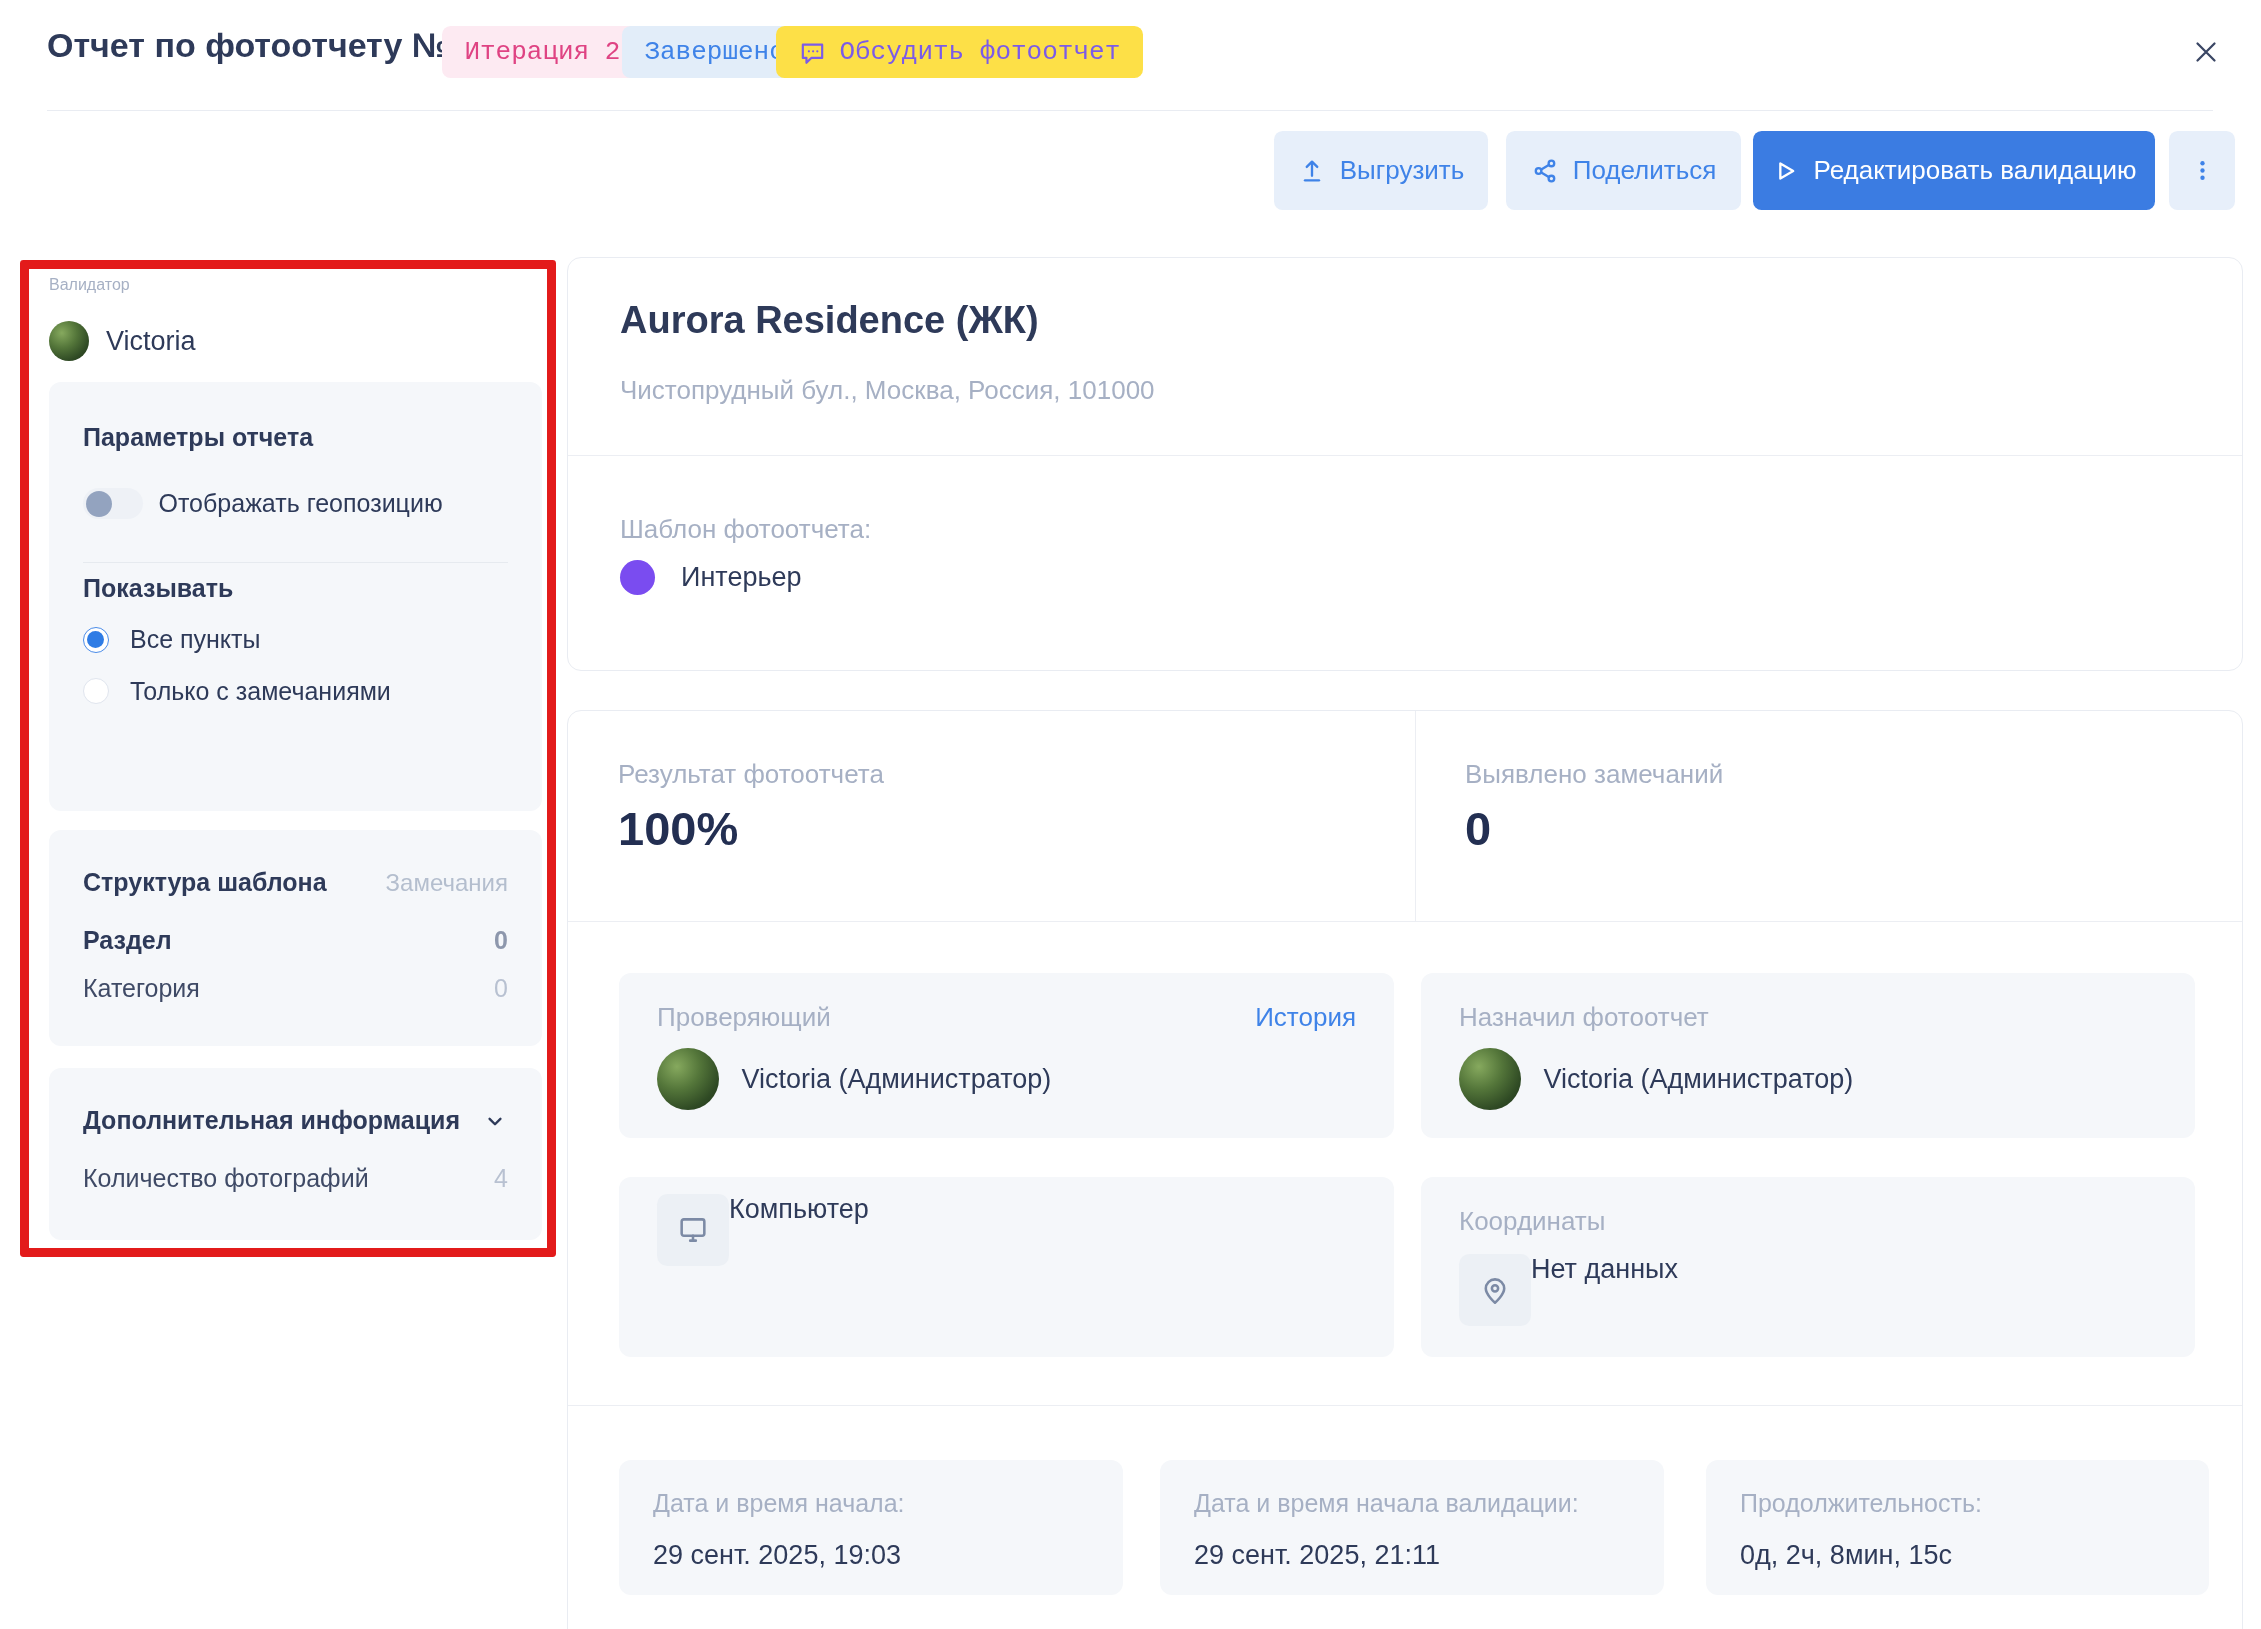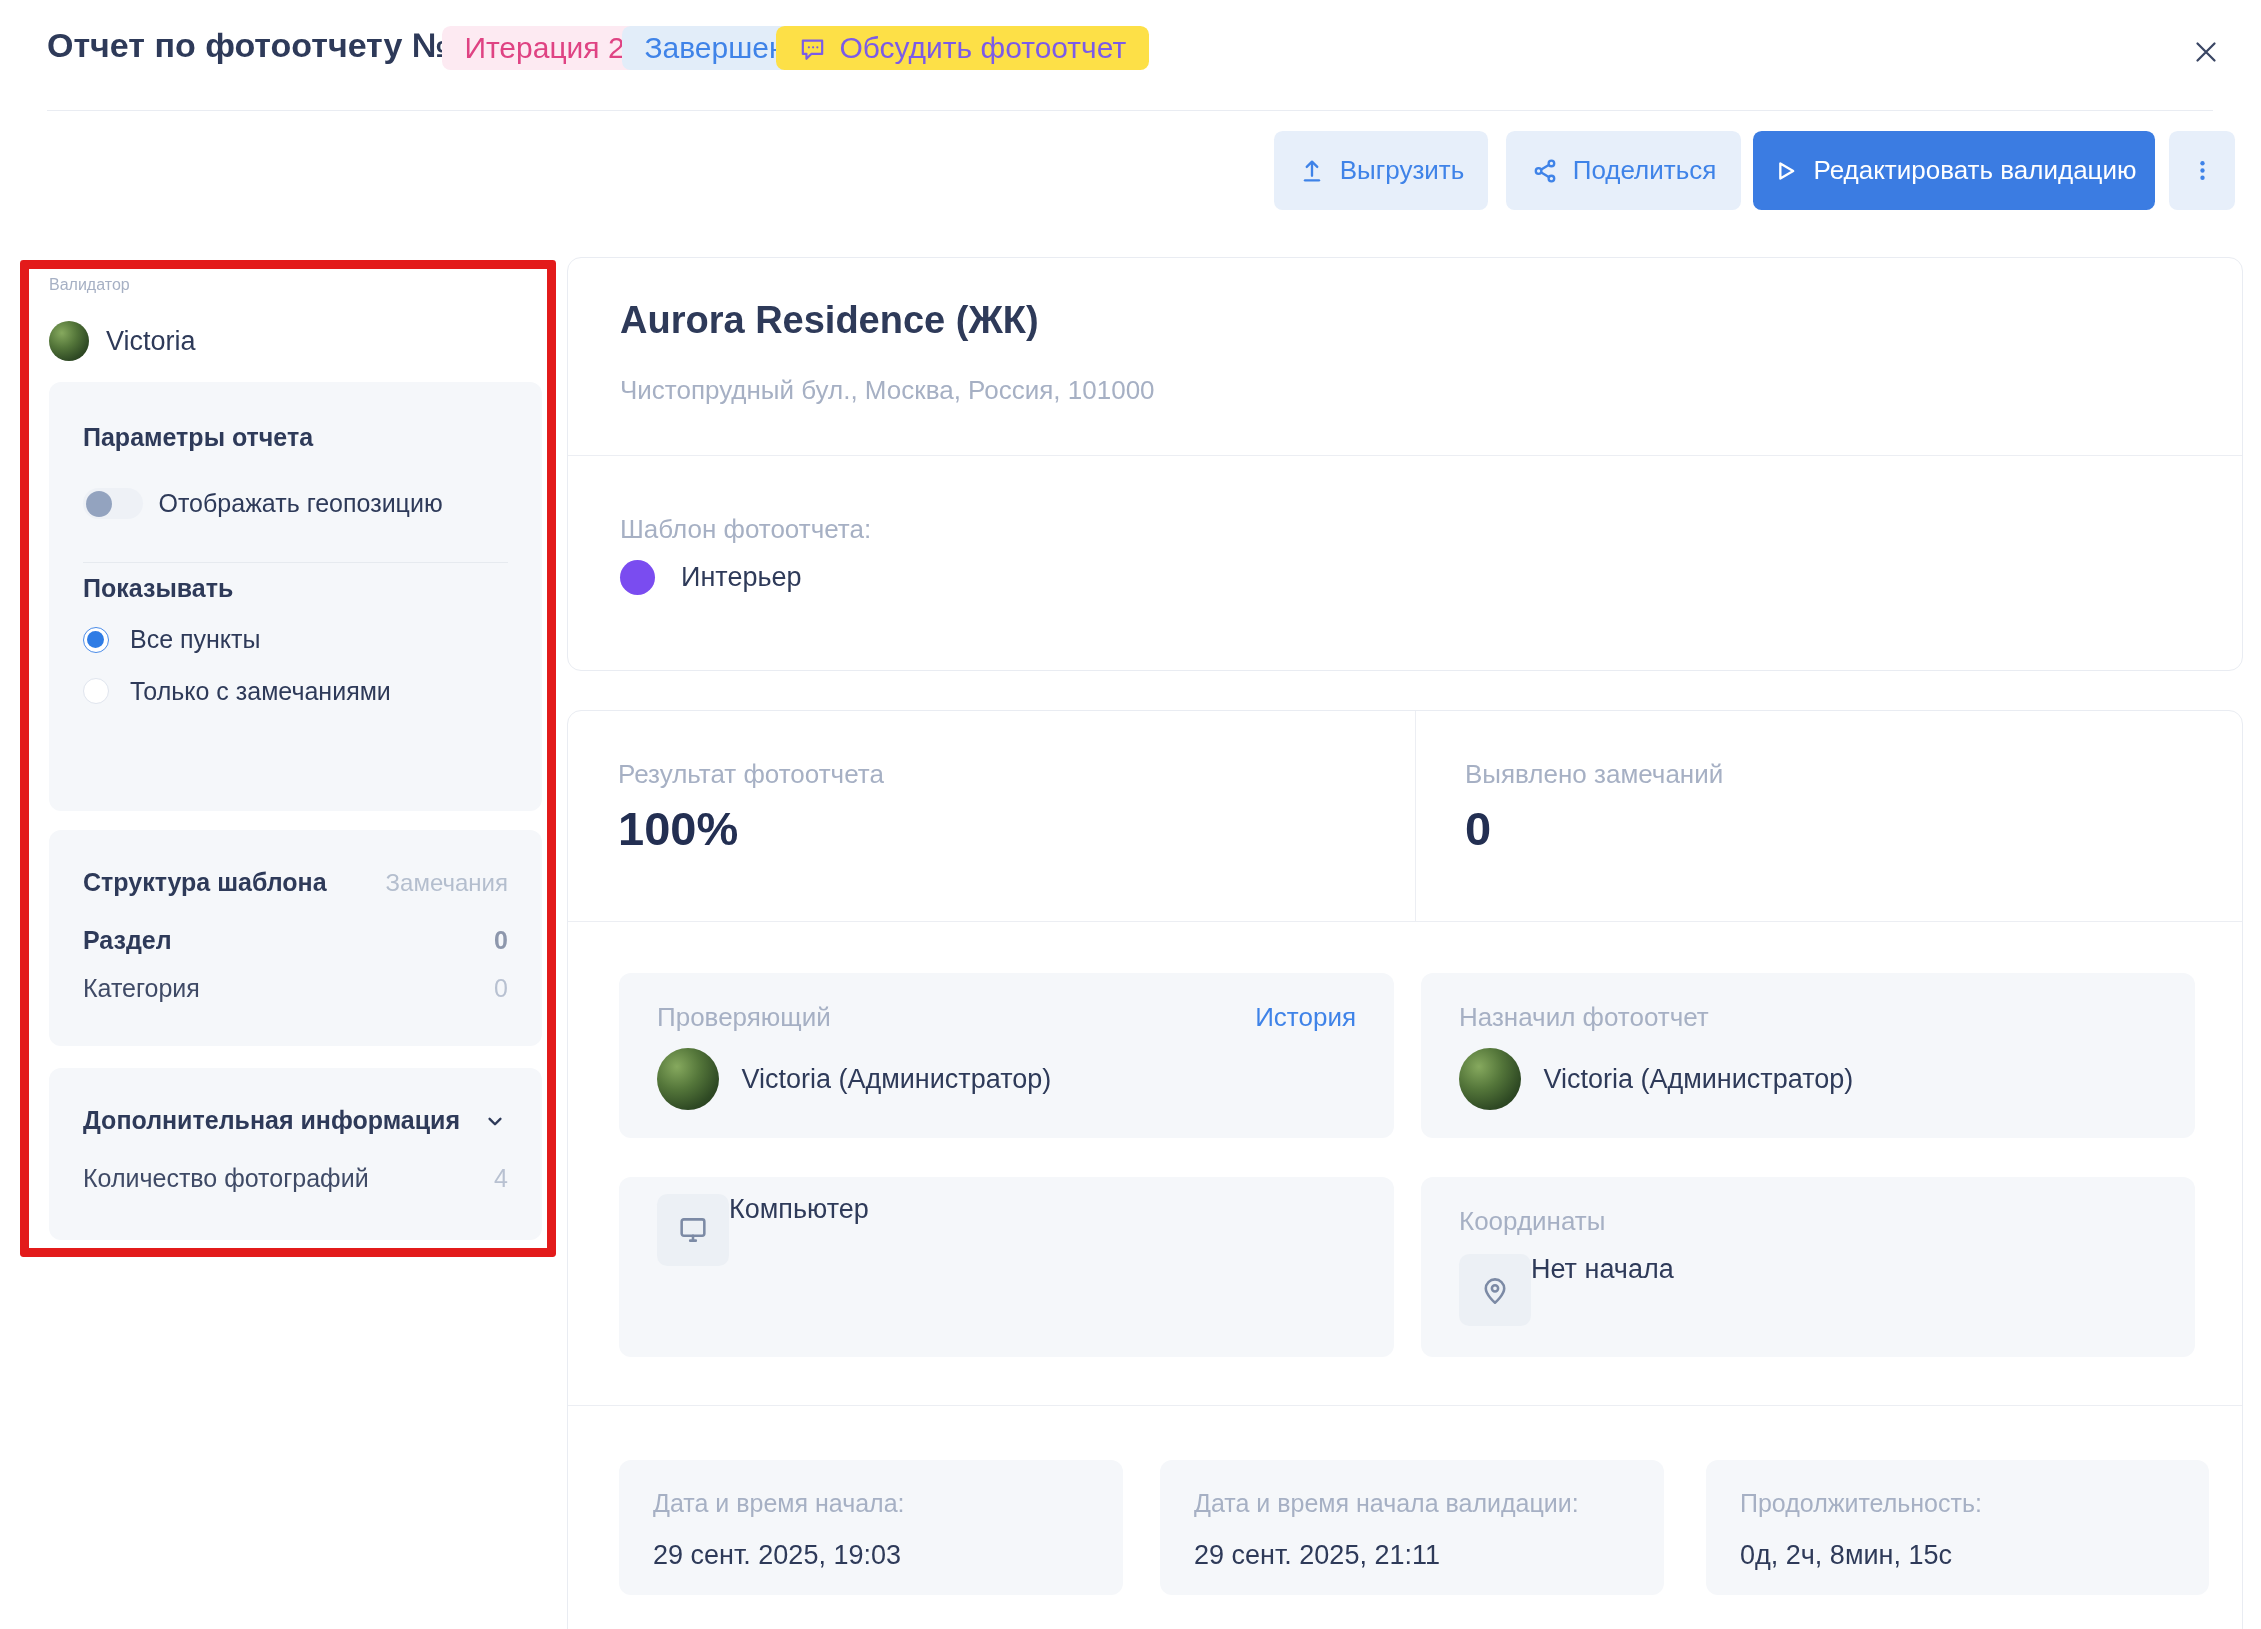--- a/index.html
+++ b/index.html
@@ -2,22 +2,22 @@
 <html style="font-size:14px"><head>
 <meta charset="utf-8">
 <style>
   html,body{margin:0;padding:0;background:#fff;}
   #app{
     position:relative;width:2261px;height:1630px;overflow:hidden;
     background:#ffffff;font-family:"Liberation Sans",sans-serif;color:#2f3a59;
   }
   
   .page-title{position:absolute;left:47px;top:26px;font-size:34px;font-weight:700;color:#2e3a59;}
-  .badge{position:absolute;top:26px;height:44px;display:flex;align-items:center;
-    padding:0 22.4px;border-radius:8.6px;font-size:30px;box-sizing:border-box;}
+  .badge{position:absolute;top:26px;height:52px;display:flex;align-items:center;
+    padding:0 22.4px;border-radius:8.6px;font-size:26px;box-sizing:border-box;font-family:Liberation Mono, monospace;}
   .badge--pink{left:442px;background:#fdeaf2;color:#df4383;}
   .badge--blue{left:622px;background:#e2edf9;color:#3f83e8;}
   .badge--purple{left:776px;background:#fde047;color:#7b5be8;gap:12px;border:none;cursor:pointer;}
   .close-btn{position:absolute;left:2185px;top:31px;width:41px;height:41px;background:none;border:none;
     display:flex;align-items:center;justify-content:center;cursor:pointer;color:#3a4664;}
   .header-divider{position:absolute;left:47px;top:110px;width:2166px;height:0.9px;background:#e9ecf2;}
   
   .tbtn{position:absolute;top:131px;height:79px;border:none;border-radius:8.6px;font-size:26px;
     font-family:"Liberation Sans",sans-serif;display:flex;align-items:center;justify-content:center;
     gap:14px;cursor:pointer;box-sizing:border-box;}
@@ -297,21 +297,21 @@
       <div class="ic-head">
         <span class="ic-label">Координаты</span>
       </div>
       <div class="tile-row">
         <span class="icon-tile">
           <svg width="34" height="34" viewBox="0 0 24 24" fill="none" stroke="currentColor" stroke-width="1.8" stroke-linecap="round" stroke-linejoin="round">
             <path d="M12 21s-6.5-5.6-6.5-10A6.5 6.5 0 0 1 18.5 11c0 4.4-6.5 10-6.5 10z"></path>
             <circle cx="12" cy="10.8" r="2.2"></circle>
           </svg>
         </span>
-        <span class="tile-text">Нет начала</span>
+        <span class="tile-text">Нет данных</span>
       </div>
     </div>
 
     <div class="hline" style="top:694px;"></div>
 
     <div class="date-card dc--1">
       <div class="date-label">Дата и время начала:</div>
       <div class="date-value">29 сент. 2025, 19:03</div>
     </div>
     <div class="date-card dc--2">

